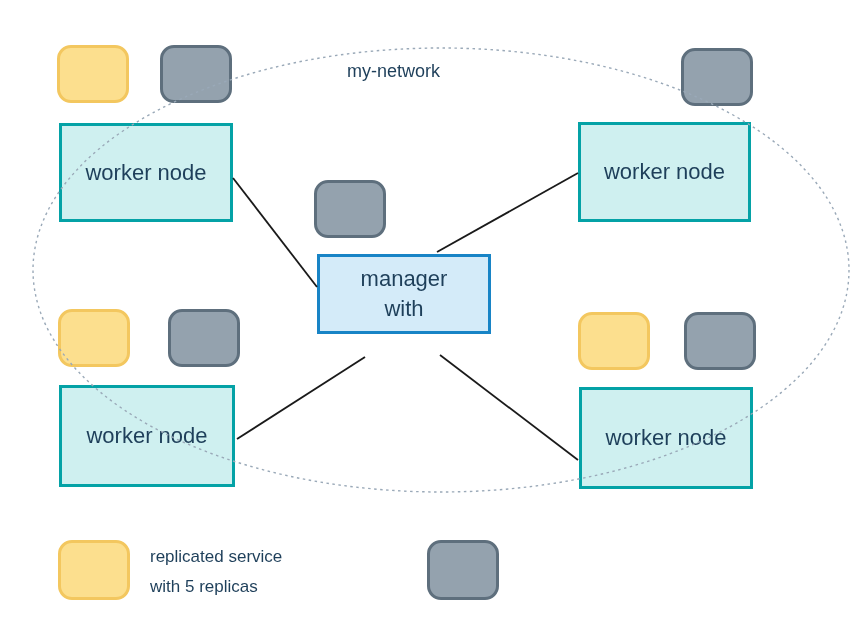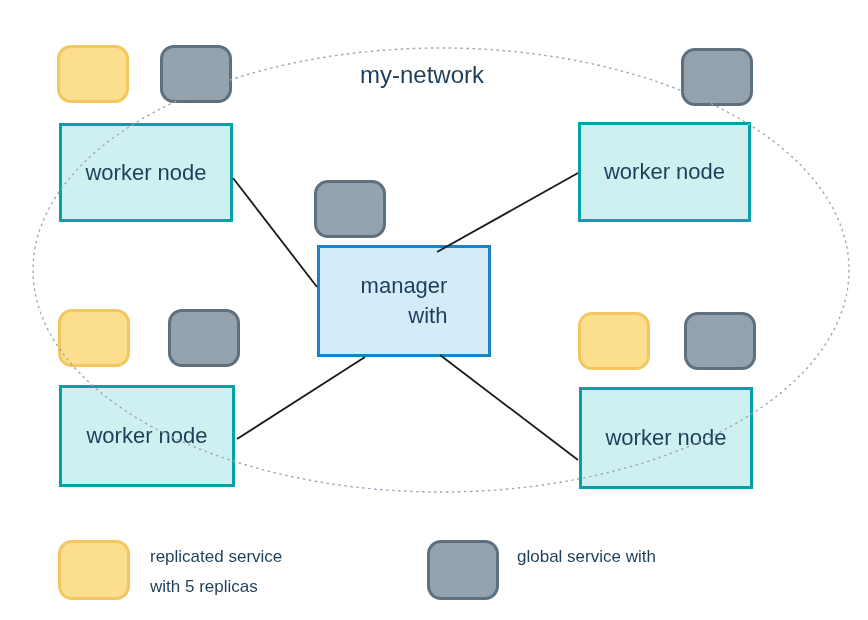--- a/index.html
+++ b/index.html
@@ -54,23 +54,23 @@
   .service.replicated {
     background: #fcdf8e;
     border: 3px solid #f3c75f;
   }
   .service.global {
     background: #94a2ae;
     border: 3px solid #5e6f7d;
   }
   .network-label {
     position: absolute;
-    left: 360px;
+    left: 347px;
     top: 61px;
-    font-size: 24px;
+    font-size: 18px;
     z-index: 4;
     white-space: nowrap;
   }
   .legend-text {
     position: absolute;
     top: 542px;
     font-size: 17px;
     line-height: 30px;
     z-index: 2;
     white-space: nowrap;
@@ -109,21 +109,21 @@
   </div>
 
   <div class="node worker" style="left:59px; top:385px; width:176px; height:102px;">
     <span>worker node</span>
   </div>
 
   <div class="node worker" style="left:579px; top:387px; width:174px; height:102px;">
     <span>worker node</span>
   </div>
 
-  <div class="node manager" style="left:317px; top:245px; width:174px; height:112px;text-align:right;">
+  <div class="node manager" style="left:317px; top:254px; width:174px; height:80px;">
     <span>
       <span style="display:block;">manager</span>
       <span style="display:block;">with</span>
     </span>
   </div>
 
   <svg class="overlay" viewBox="0 0 868 620" xmlns="http://www.w3.org/2000/svg">
     <ellipse cx="441" cy="270" rx="408" ry="222" fill="none" stroke="#9aa9b8" stroke-width="1.4" stroke-dasharray="2.5 3.5"></ellipse>
     <line x1="233" y1="178" x2="317" y2="287" stroke="#1a1a1a" stroke-width="1.8"></line>
     <line x1="437" y1="252" x2="578" y2="173" stroke="#1a1a1a" stroke-width="1.8"></line>
@@ -132,16 +132,15 @@
   </svg>
 
   <div class="service replicated legend-swatch" style="left:58px;"></div>
   <div class="legend-text" style="left:150px;">
     <span style="display:block;">replicated service</span>
     <span style="display:block;">with 5 replicas</span>
   </div>
 
   <div class="service global legend-swatch" style="left:427px;"></div>
   <div class="legend-text" style="left:517px;">
-    <span style="display:block;">global service with</span>
   </div>
 
 </div>
 
 </body></html>

